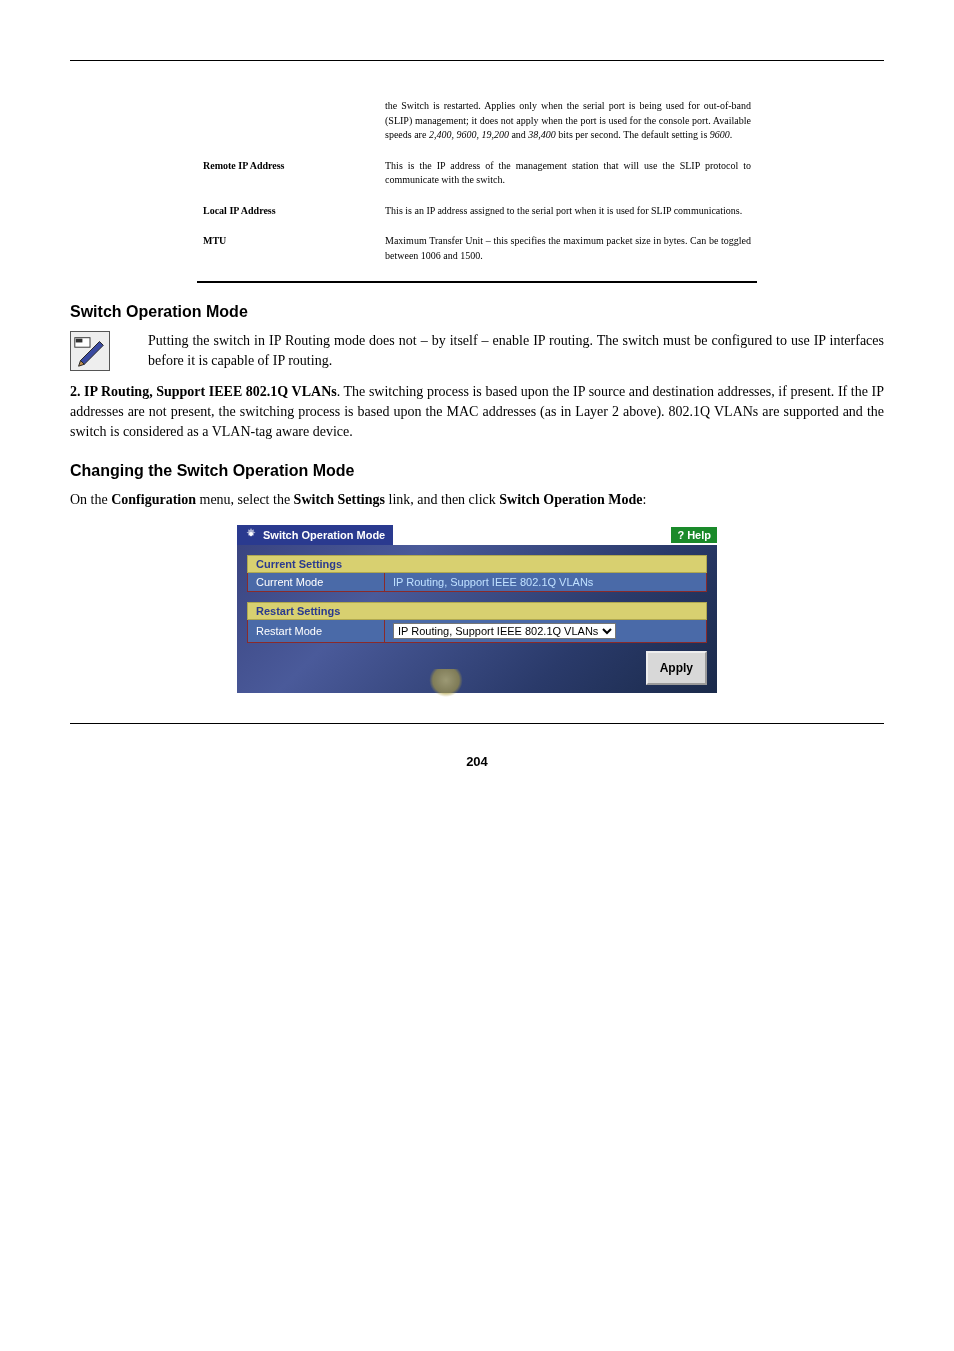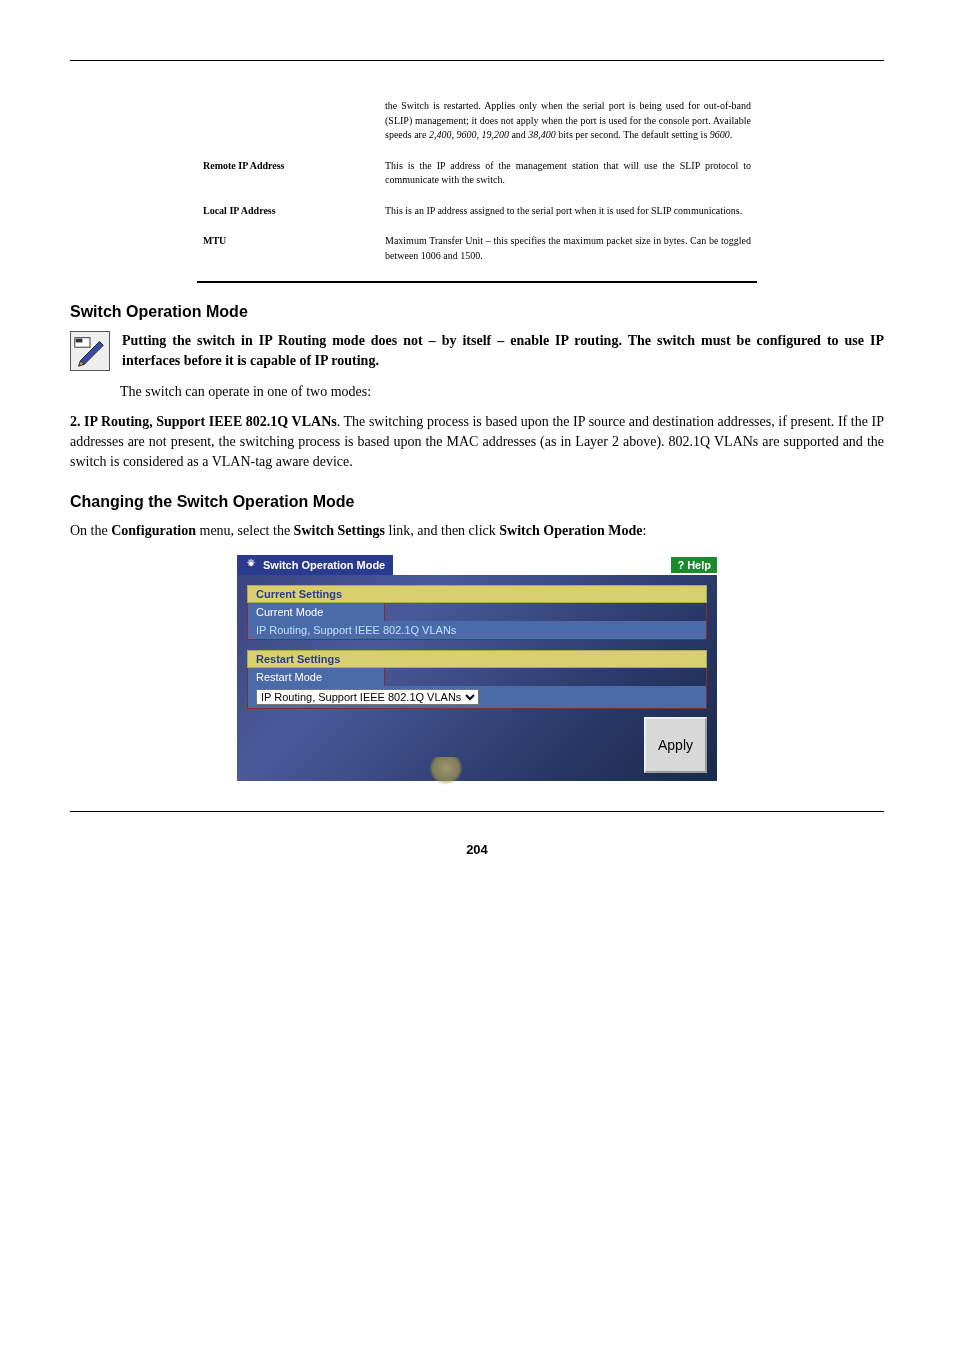--- a/index.html
+++ b/index.html
@@ -69,24 +69,25 @@
     border: 1px solid #555;
     background: #eee;
     flex: 0 0 auto;
     position: relative;
     box-sizing: border-box;
   }
   .note-icon svg { width: 100%; height: 100%; }
   .note-text {
     font-family: Georgia, 'Times New Roman', serif;
     font-size: 14px;
-    font-weight: bold;
+    font-weight: normal;
     line-height: 1.45;
     text-align: justify;
     flex: 1;
+    margin-left: 26px;
   }
   .body-serif {
     font-family: Georgia, 'Times New Roman', serif;
     font-size: 14px;
     line-height: 1.45;
     text-align: justify;
     margin: 10px 0;
   }
   .indent-first {
     margin-left: 50px;
@@ -152,21 +153,20 @@
     background: #d8d070;
     color: #2a3a8f;
     font-weight: bold;
     padding: 2px 8px;
     border: 1px solid #b0a850;
   }
   .grp-row {
     display: flex;
     border: 1px solid #8a2a2a;
     border-top: none;
-    flex-direction: column;
   }
   .grp-label {
     background: #4a6aa8;
     color: #fff;
     width: 120px;
     padding: 3px 8px;
     border-right: 1px solid #8a2a2a;
     display: flex;
     align-items: center;
   }
@@ -182,24 +182,25 @@
     font-size: 11px;
     font-family: inherit;
     background: #fff;
   }
   .grp-gap { height: 10px; }
   .apply-row {
     text-align: right;
     margin-top: 8px;
   }
   .apply-btn {
-    font-size: 14px;
-    padding: 18px 12px;
+    font-size: 12px;
+    padding: 8px 12px;
     background: #d8d8d8;
     border: 2px outset #eee;
+    font-weight: bold;
   }
   .footer-rule {
     border-top: 1.5px solid #000;
     margin-top: 20px;
     padding-top: 6px;
   }
   .page-num {
     text-align: center;
     font-weight: bold;
     font-size: 13px;
@@ -244,21 +245,20 @@
       <svg viewBox="0 0 40 40">
         <rect x="4" y="6" width="16" height="10" fill="#fff" stroke="#333" stroke-width="1"></rect>
         <rect x="5" y="7" width="7" height="4" fill="#333"></rect>
         <path d="M10 30 L30 10 L34 14 L14 34 Z" fill="#3a4aa0" stroke="#222" stroke-width="1"></path>
         <path d="M10 30 L14 34 L8 36 Z" fill="#c09050" stroke="#222" stroke-width="1"></path>
       </svg>
     </div>
     <div class="note-text">Putting the switch in IP Routing mode does not – by itself – enable IP routing. The switch must be configured to use IP interfaces before it is capable of IP routing.</div>
   </div>
 
-  <p class="body-serif indent-first">The switch can operate in one of two modes:</p>
 
 
   <div class="body-serif list-item-block">
     <b>2. IP Routing, Support IEEE 802.1Q VLANs</b><span>. The switching process is based upon the IP source and destination addresses, if present.  If the IP addresses are not present, the switching process is based upon the MAC addresses (as in Layer 2 above). 802.1Q VLANs are supported and the switch is considered as a VLAN-tag aware device.</span>
   </div>
 
 
   <h3 class="section">Changing the Switch Operation Mode</h3>
 
 

